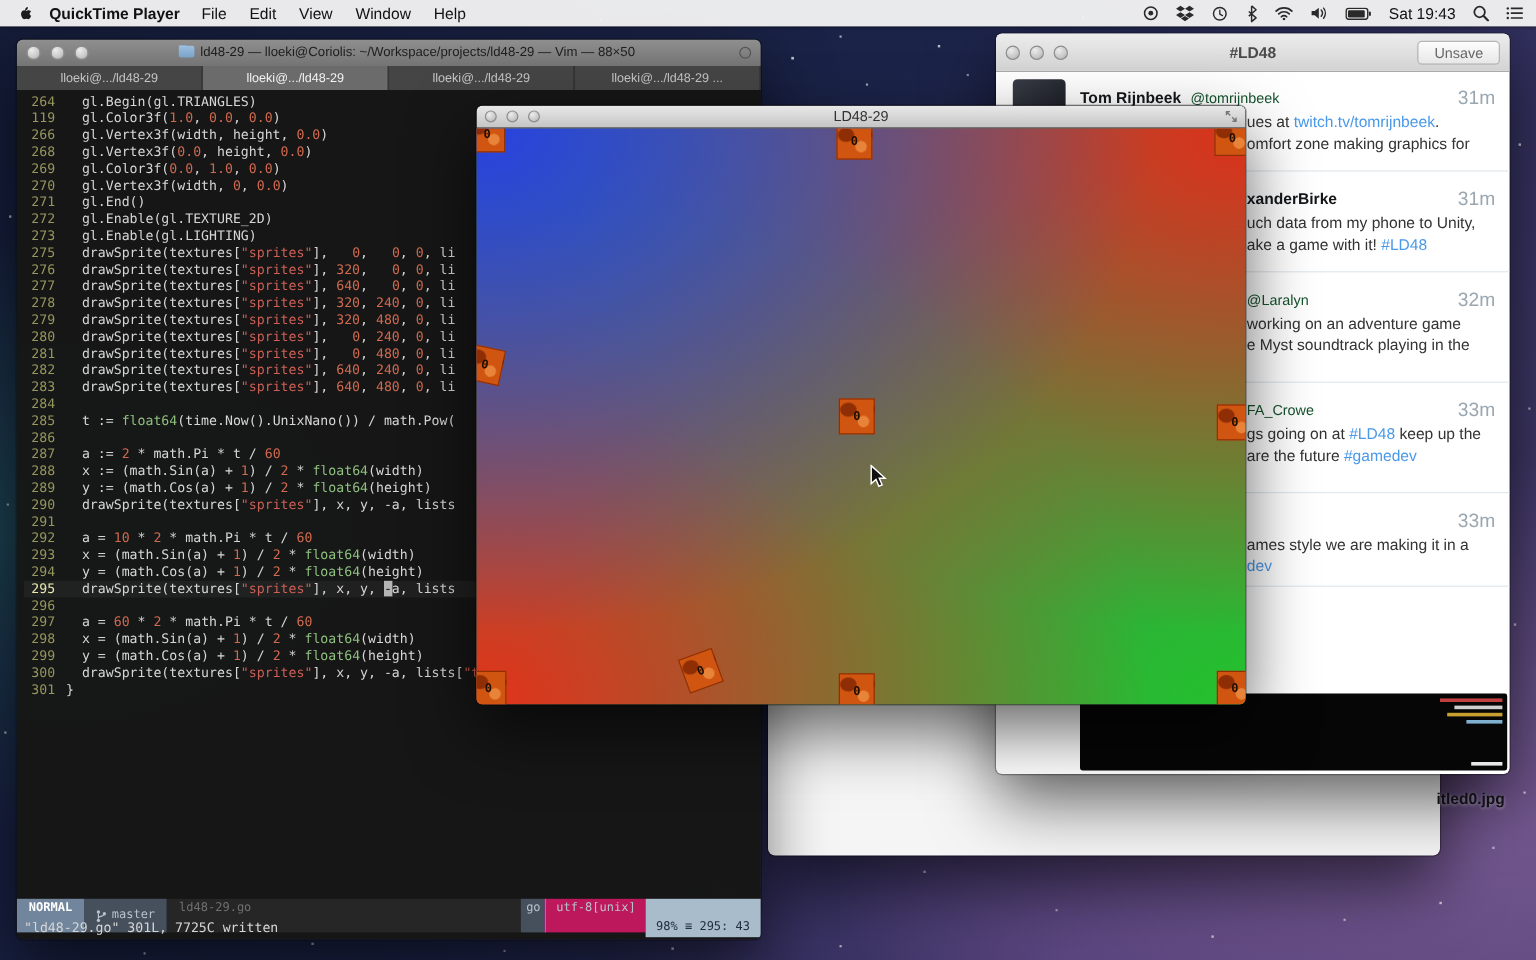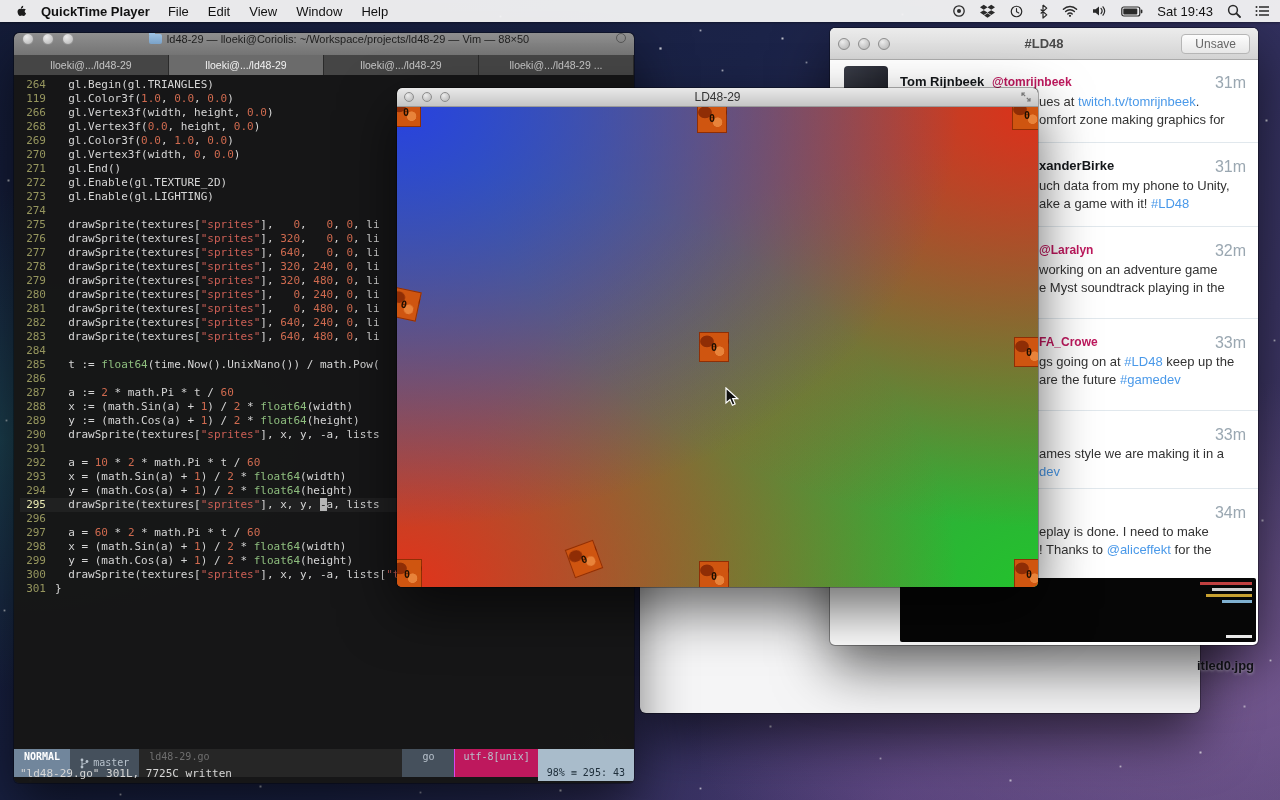--- a/index.html
+++ b/index.html
@@ -60,42 +60,42 @@
   .tw-title { position:absolute; left:0; right:0; text-align:center; font-size:13px;
     font-weight:bold; color:#4a4a4a; }
   .unsave-btn { margin-left:auto; z-index:2; font-size:12px; color:#666;
     background:linear-gradient(#fdfdfd,#e7e7e7); border:1px solid #b6b6b6;
     border-radius:4px; padding:2px 13px; }
   .tw-list { position:absolute; inset:0; overflow:hidden; }
   .tweet { position:absolute; left:0; right:0; height:84px; font-size:13px; }
   .tw-avatar { position:absolute; left:14px; top:0; width:44px; height:44px;
     border-radius:4px; background:linear-gradient(140deg,#3a3d48,#14151c); }
   .tw-name { position:absolute; left:70px; top:8px; font-weight:bold; color:#14171a; }
-  .tw-handle { position:absolute; left:162px; top:9px; font-size:12px; color:#be185d;font-weight:bold; }
+  .tw-handle { position:absolute; left:162px; top:9px; font-size:12px; color:#14532d; }
   .tw-frag { left:209px; }
   .tw-time { position:absolute; right:12px; top:8px; font-size:16px; color:#9aa7b1; }
   .tw-line { position:absolute; left:209px; white-space:pre; color:#333; }
   .tw-line.l0 { top:28px; } .tw-line.l1 { top:46px; }
   .lnk { color:#4a99e9; }
   .tw-divider { position:absolute; left:14px; right:0; height:1px; background:#e1e8ed; }
   .tw-attachment { position:absolute; left:70px; right:2px; top:550px; height:64px;
     background:#060606; border-radius:2px; }
   .px-row { position:absolute; right:4px; height:3px; }
   .px1 { top:4px;  width:52px; background:#c04040; }
   .px2 { top:10px; width:40px; background:#d0d0d0; }
   .px3 { top:16px; width:46px; background:#c8a030; }
   .px4 { top:22px; width:30px; background:#7fb0d0; }
   .px5 { bottom:4px; right:4px; width:26px; background:#e8e8e8; }
 
   
   .terminal { left:14px; top:33px; width:620px; height:750px; z-index:30;
     background:rgba(22,22,22,.98); overflow:hidden; }
   .term-titlebar { position:absolute; top:0; left:0; right:0; height:22px;
     background:linear-gradient(#8f8f8f,#747474); border-radius:5px 5px 0 0;
-    display:flex; align-items:flex-start; padding:0 8px; }
+    display:flex; align-items:center; padding:0 8px; }
   .term-title { position:absolute; left:60px; right:30px; text-align:center;
     font-size:11px; color:#1d1d1d; white-space:nowrap; overflow:hidden; }
   .proxy-folder { display:inline-block; width:13px; height:10px; margin:0 5px -1px 0;
     background:linear-gradient(#9cc0e2,#7aa2c8); border-radius:2px; position:relative; }
   .proxy-folder::before { content:""; position:absolute; top:-2px; left:0; width:6px;
     height:3px; background:#9cc0e2; border-radius:1px 1px 0 0; }
   .term-spinner { margin-left:auto; width:10px; height:10px; border-radius:50%;
     border:1.5px solid #555; }
   .tabbar { position:absolute; top:22px; left:0; right:0; height:20px; display:flex;
     background:#303030; }
@@ -112,21 +112,21 @@
     color:#96965e; }
   .gutter.cur { color:#e8e8b0; }
   .tk-n { color:#cf6a4f; } .tk-s { color:#cc5f55; } .tk-t { color:#8fbf7f; }
   .tk-c { background:#b5b5b5; color:#161616; }
   .statusline { position:absolute; left:0; right:0; top:674px; height:28px;
     display:flex; font-size:10px; line-height:16px; }
   .sl-mode { background:#71869c; color:#fff; font-weight:bold; padding:0 10px; }
   .sl-branch { background:#45505c; color:#b8c2cc; padding:0 10px; display:flex;
     align-items:center; gap:4px; }
   .sl-file { background:#262626; color:#6f6f6f; flex:1; padding:0 10px; }
-  .sl-ft { background:#45505c; color:#b8c2cc; padding:0 20px; }
+  .sl-ft { background:#45505c; color:#b8c2cc; padding:0 4px; }
   .sl-enc { background:#be185d; color:#b8c2cc; padding:0 8px; border-left:1px solid #d946ef; }
   .sl-pos { background:#a9bccb; color:#20303c; padding:16px 9px; font-weight:normal; }
   .vim-msg { position:absolute; left:6px; top:692px; color:#d6d6d6; white-space:pre; }
 
   
   .game { left:397px; top:88px; width:641px; height:499px; z-index:40; overflow:hidden;
     background:#222; }
   .game-titlebar { position:absolute; top:0; left:0; right:0; height:19px;
     background:linear-gradient(#e9e9e9,#c5c5c5); border-bottom:1px solid #9a9a9a;
     border-radius:5px 5px 0 0; display:flex; align-items:center; padding:0 7px; z-index:2; }
@@ -206,25 +206,20 @@
           <div class="tw-line l0"><span>gs going on at </span><span class="lnk">#LD48</span><span> keep up the</span></div>
           <div class="tw-line l1"><span>are the future </span><span class="lnk">#gamedev</span></div>
         </div>
         <div class="tw-divider" style="top: 382px;"></div>
         <div class="tweet" style="top: 390px;">
           <span class="tw-time">33m</span>
           <div class="tw-line l0"><span>ames style we are making it in a</span></div>
           <div class="tw-line l1"><span class="lnk">dev</span></div>
         </div>
         <div class="tw-divider" style="top: 460px;"></div>
-        <div class="tweet" style="top: 468px;">
-          <span class="tw-time">34m</span>
-          <div class="tw-line l0"><span>eplay is done. I need to make</span></div>
-          <div class="tw-line l1"><span>! Thanks to </span><span class="lnk">@aliceffekt</span><span> for the</span></div>
-        </div>
       </div>
     <div class="tw-titlebar">
       <div class="traffic">
         <span></span>
         <span></span>
         <span></span>
       </div>
       <div class="tw-title">#LD48</div>
       <button class="unsave-btn">Unsave</button>
     </div>
@@ -250,21 +245,20 @@
       <div class="code">
           <div class="code-row"><span class="gutter">264</span><span class="tk-p">  gl.Begin(gl.TRIANGLES)</span></div>
           <div class="code-row"><span class="gutter">119</span><span class="tk-p">  gl.Color3f(</span><span class="tk-n">1.0</span><span class="tk-p">, </span><span class="tk-n">0.0</span><span class="tk-p">, </span><span class="tk-n">0.0</span><span class="tk-p">)</span></div>
           <div class="code-row"><span class="gutter">266</span><span class="tk-p">  gl.Vertex3f(width, height, </span><span class="tk-n">0.0</span><span class="tk-p">)</span></div>
           <div class="code-row"><span class="gutter">268</span><span class="tk-p">  gl.Vertex3f(</span><span class="tk-n">0.0</span><span class="tk-p">, height, </span><span class="tk-n">0.0</span><span class="tk-p">)</span></div>
           <div class="code-row"><span class="gutter">269</span><span class="tk-p">  gl.Color3f(</span><span class="tk-n">0.0</span><span class="tk-p">, </span><span class="tk-n">1.0</span><span class="tk-p">, </span><span class="tk-n">0.0</span><span class="tk-p">)</span></div>
           <div class="code-row"><span class="gutter">270</span><span class="tk-p">  gl.Vertex3f(width, </span><span class="tk-n">0</span><span class="tk-p">, </span><span class="tk-n">0.0</span><span class="tk-p">)</span></div>
           <div class="code-row"><span class="gutter">271</span><span class="tk-p">  gl.End()</span></div>
           <div class="code-row"><span class="gutter">272</span><span class="tk-p">  gl.Enable(gl.TEXTURE_2D)</span></div>
           <div class="code-row"><span class="gutter">273</span><span class="tk-p">  gl.Enable(gl.LIGHTING)</span></div>
-          <div class="code-row"><span class="gutter">274</span></div>
           <div class="code-row"><span class="gutter">275</span><span class="tk-p">  drawSprite(textures[</span><span class="tk-s">"sprites"</span><span class="tk-p">],   </span><span class="tk-n">0</span><span class="tk-p">,   </span><span class="tk-n">0</span><span class="tk-p">, </span><span class="tk-n">0</span><span class="tk-p">, li</span></div>
           <div class="code-row"><span class="gutter">276</span><span class="tk-p">  drawSprite(textures[</span><span class="tk-s">"sprites"</span><span class="tk-p">], </span><span class="tk-n">320</span><span class="tk-p">,   </span><span class="tk-n">0</span><span class="tk-p">, </span><span class="tk-n">0</span><span class="tk-p">, li</span></div>
           <div class="code-row"><span class="gutter">277</span><span class="tk-p">  drawSprite(textures[</span><span class="tk-s">"sprites"</span><span class="tk-p">], </span><span class="tk-n">640</span><span class="tk-p">,   </span><span class="tk-n">0</span><span class="tk-p">, </span><span class="tk-n">0</span><span class="tk-p">, li</span></div>
           <div class="code-row"><span class="gutter">278</span><span class="tk-p">  drawSprite(textures[</span><span class="tk-s">"sprites"</span><span class="tk-p">], </span><span class="tk-n">320</span><span class="tk-p">, </span><span class="tk-n">240</span><span class="tk-p">, </span><span class="tk-n">0</span><span class="tk-p">, li</span></div>
           <div class="code-row"><span class="gutter">279</span><span class="tk-p">  drawSprite(textures[</span><span class="tk-s">"sprites"</span><span class="tk-p">], </span><span class="tk-n">320</span><span class="tk-p">, </span><span class="tk-n">480</span><span class="tk-p">, </span><span class="tk-n">0</span><span class="tk-p">, li</span></div>
           <div class="code-row"><span class="gutter">280</span><span class="tk-p">  drawSprite(textures[</span><span class="tk-s">"sprites"</span><span class="tk-p">],   </span><span class="tk-n">0</span><span class="tk-p">, </span><span class="tk-n">240</span><span class="tk-p">, </span><span class="tk-n">0</span><span class="tk-p">, li</span></div>
           <div class="code-row"><span class="gutter">281</span><span class="tk-p">  drawSprite(textures[</span><span class="tk-s">"sprites"</span><span class="tk-p">],   </span><span class="tk-n">0</span><span class="tk-p">, </span><span class="tk-n">480</span><span class="tk-p">, </span><span class="tk-n">0</span><span class="tk-p">, li</span></div>
           <div class="code-row"><span class="gutter">282</span><span class="tk-p">  drawSprite(textures[</span><span class="tk-s">"sprites"</span><span class="tk-p">], </span><span class="tk-n">640</span><span class="tk-p">, </span><span class="tk-n">240</span><span class="tk-p">, </span><span class="tk-n">0</span><span class="tk-p">, li</span></div>
           <div class="code-row"><span class="gutter">283</span><span class="tk-p">  drawSprite(textures[</span><span class="tk-s">"sprites"</span><span class="tk-p">], </span><span class="tk-n">640</span><span class="tk-p">, </span><span class="tk-n">480</span><span class="tk-p">, </span><span class="tk-n">0</span><span class="tk-p">, li</span></div>
           <div class="code-row"><span class="gutter">284</span></div>

